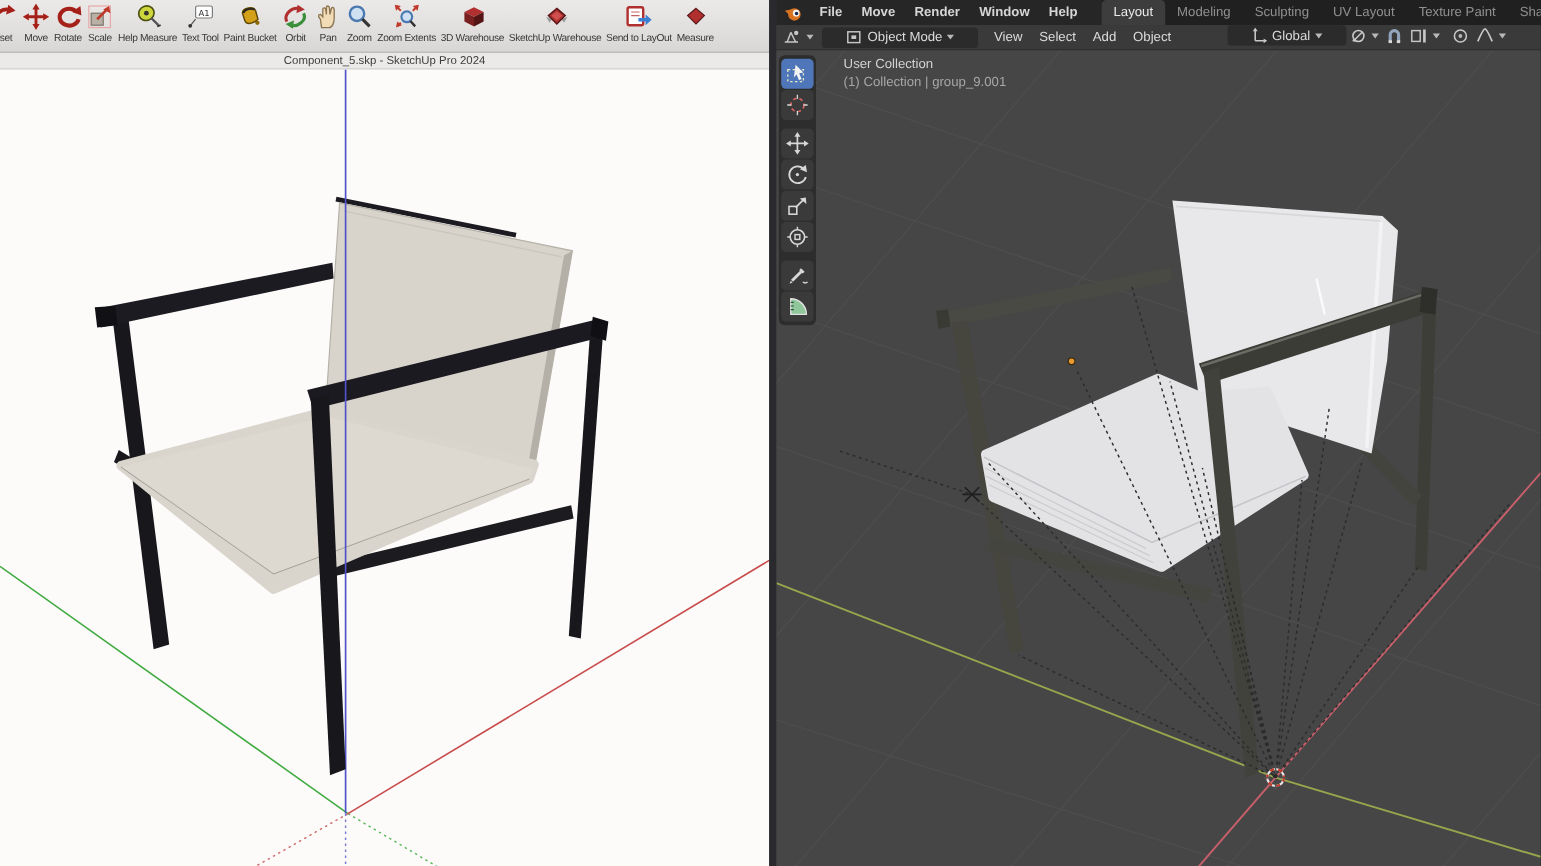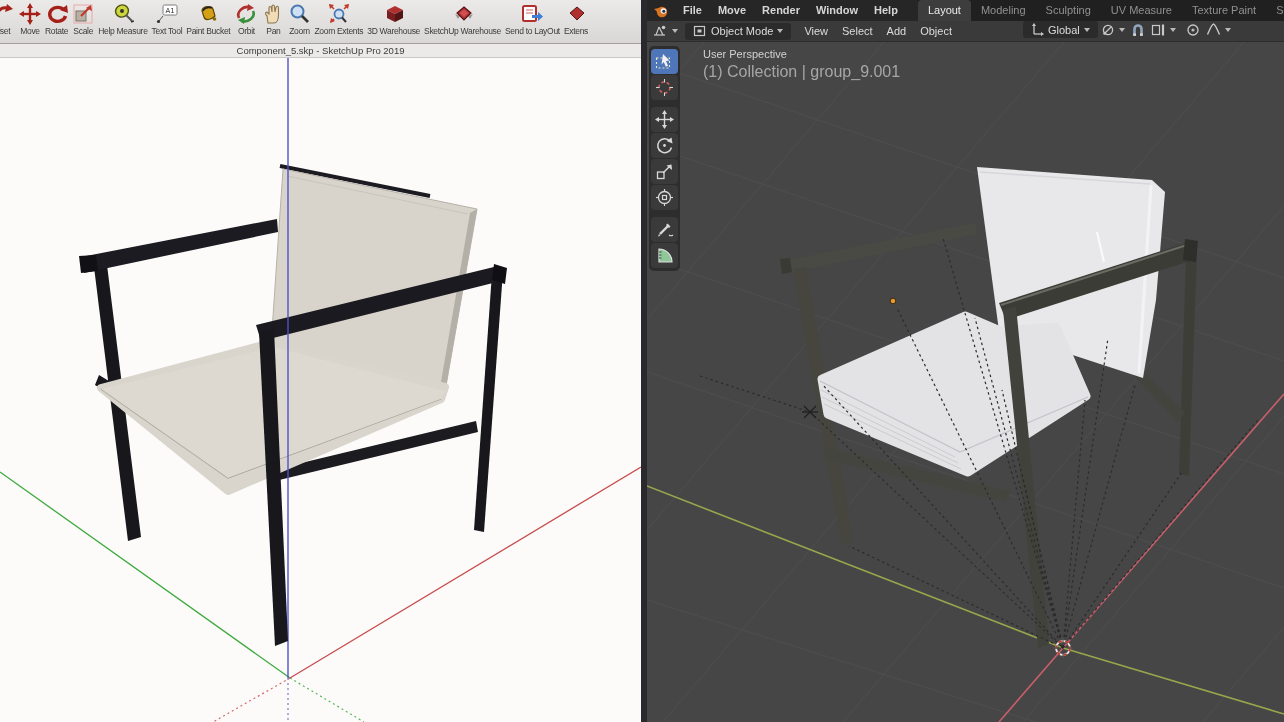--- a/index.html
+++ b/index.html
@@ -25,35 +25,35 @@
   .bl-topbar{position:absolute;left:0;top:0;width:637px;height:21px;background:#262626;
     display:flex;align-items:center;color:#d6d6d6;font-size:11px;}
   .bl-logo{margin:0 6px 0 5px;display:flex;align-items:center;}
   .bl-menu{padding:0 8px;line-height:21px;cursor:default;font-weight:bold;}
   .bl-tabs{display:flex;align-items:stretch;height:21px;margin-left:12px;background:#202020;}
   .bl-tab{padding:0 10px;line-height:21px;color:#909090;white-space:nowrap;cursor:default;}
   .bl-tab.active{background:#3d3d3d;color:#eaeaea;border-radius:4px 4px 0 0;}
   .bl-header{position:absolute;left:0;top:21px;width:637px;height:21px;background:#3a3a3a;
     display:flex;align-items:center;color:#dcdcdc;font-size:11px;border-bottom:1px solid #2c2c2c;box-sizing:border-box;}
   .bl-drop{display:flex;align-items:center;background:#2b2b2b;border-radius:3px;height:17px;
-    padding:0 8px;margin-left:4px;cursor:default;text-align:center;}
+    padding:0 20px;margin-left:4px;cursor:default;text-align:center;}
   .bl-hmenu{padding:0 7px;cursor:default;}
   .chev{width:0;height:0;border-left:3.5px solid transparent;border-right:3.5px solid transparent;
     border-top:4px solid #b9b9b9;margin-left:4px;display:inline-block;}
   .bl-right-cluster{position:absolute;left:372px;top:0;display:flex;align-items:center;height:17px;}
   .bl-viewport{position:absolute;left:0;top:42px;width:637px;height:680px;background:#464646;overflow:hidden;}
   .bl-viewport>svg{position:absolute;left:0;top:0;}
   .bl-toolcol{position:absolute;left:2px;top:4px;width:31px;background:#2d2d2d;border-radius:5px;padding:2px 0;}
   .bl-toolbtn{width:27px;height:25px;margin:1px auto;border-radius:4px;background:#3a3a3a;
     display:flex;align-items:center;justify-content:center;cursor:default;}
   .bl-toolbtn.active{background:#4f76b8;}
   .bl-toolgap{height:5px;}
   .bl-overlay{position:absolute;left:56px;top:6px;pointer-events:none;}
   .bl-view-label{font-size:11px;color:#d2d2d2;margin-bottom:3px;}
-  .bl-coll-label{font-size:16px;color:#a6a6a6;}
+  .bl-coll-label{font-size:11px;color:#a6a6a6;}
   .mini{display:flex;align-items:center;margin:0 3px;}
 </style>
 </head>
 <body>
 
 <div id="screen">
 
   <section id="su-pane">
 
     <div class="su-toolbar">
@@ -228,26 +228,26 @@
         </span>
         <span class="su-lbl">Send to LayOut</span>
       </div>
 
       <div class="su-tool">
         <span class="su-ic">
           <svg width="22" height="22">
               <path d="M12,4 L19,10 L12,17 L5,10Z" fill="#b03030" stroke="#5a1616"></path>
             </svg>
         </span>
-        <span class="su-lbl">Extens</span>
+        <span class="su-lbl">Measure</span>
       </div>
     </div>
 
     <div class="su-titlebar">
-      <span>Component_5.skp - SketchUp Pro 2019</span>
+      <span>Component_5.skp - SketchUp Pro 2024</span>
     </div>
 
     <div class="su-viewport">
       <svg width="641" height="664" viewBox="0 58 641 664">
 
         <g>
           <line x1="0" y1="472" x2="290" y2="678" stroke="#3faa3f" stroke-width="1.3"></line>
           <line x1="290" y1="678" x2="364" y2="722" stroke="#58b858" stroke-width="1.2" stroke-dasharray="2,3"></line>
           <line x1="290" y1="678" x2="641" y2="467" stroke="#c84b4b" stroke-width="1.3"></line>
           <line x1="290" y1="678" x2="213" y2="722" stroke="#d06a6a" stroke-width="1.2" stroke-dasharray="2,3"></line>
@@ -303,21 +303,21 @@
       </span>
       <span class="bl-menu">File</span>
       <span class="bl-menu">Move</span>
       <span class="bl-menu">Render</span>
       <span class="bl-menu">Window</span>
       <span class="bl-menu">Help</span>
       <div class="bl-tabs">
         <span class="bl-tab active">Layout</span>
         <span class="bl-tab">Modeling</span>
         <span class="bl-tab">Sculpting</span>
-        <span class="bl-tab">UV Measure</span>
+        <span class="bl-tab">UV Layout</span>
         <span class="bl-tab">Texture Paint</span>
         <span class="bl-tab">Shading</span>
 
       </div>
     </div>
 
     <div class="bl-header">
       <span class="mini" style="margin-left:5px">
         <svg width="16" height="14">
             <g stroke="#c8c8c8" stroke-width="1.2" fill="none">
@@ -556,18 +556,18 @@
               <g stroke="#2f4f36" stroke-width="1">
                 <line x1="4" y1="6" x2="6.5" y2="6"></line>
                 <line x1="4" y1="9" x2="6.5" y2="9"></line>
                 <line x1="4" y1="12" x2="6.5" y2="12"></line>
               </g>
             </svg>
         </div>
       </div>
 
       <div class="bl-overlay">
-        <div class="bl-view-label">User Perspective</div>
+        <div class="bl-view-label">User Collection</div>
         <div class="bl-coll-label">(1) Collection | group_9.001</div>
       </div>
     </div>
   </section>
 </div>
 
 </body></html>

